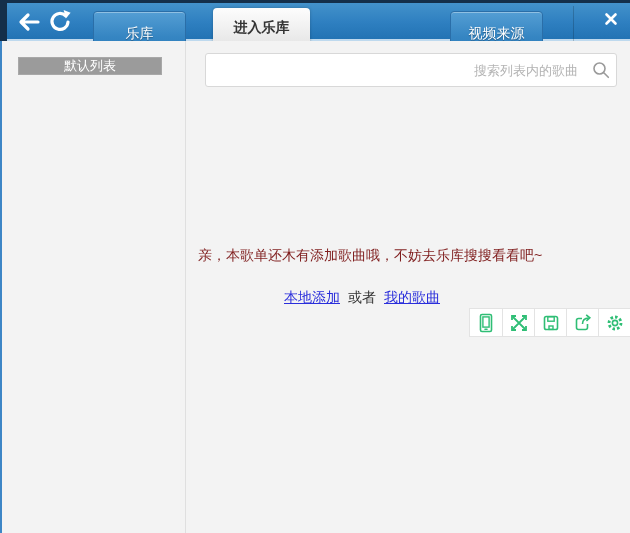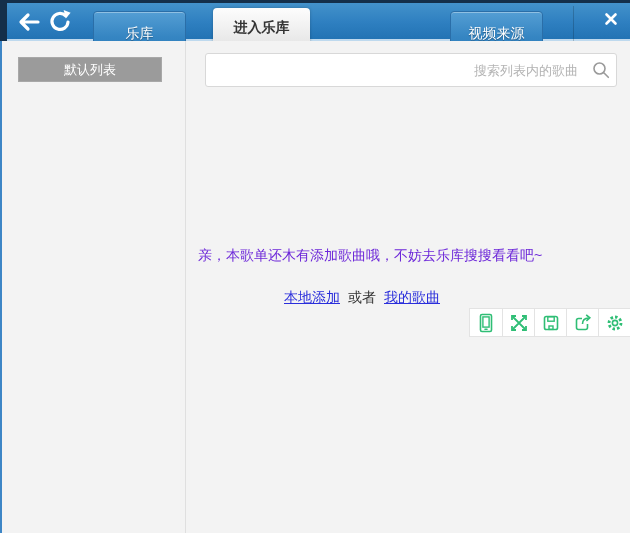--- a/index.html
+++ b/index.html
@@ -26,35 +26,35 @@
     background:linear-gradient(180deg,#fdfdfd 0%,#ededed 70%,#e6e6e6 100%);
     color:#333;font-weight:bold;text-shadow:none;line-height:36px;box-shadow:0 0 3px rgba(0,0,0,.25);}
   .topbar-sep{position:absolute;left:573px;top:3px;width:1px;height:35px;background:rgba(0,0,0,.18);}
 
   
   .left-border{position:absolute;left:0;top:41px;width:2px;height:492px;background:#3d86c6;}
 
   
   .sidebar{position:absolute;left:2px;top:41px;width:184px;height:492px;background:#f3f3f3;
     border-right:1px solid #dfdfdf;box-sizing:border-box;}
-  .default-list-btn{position:absolute;left:16px;top:16px;width:144px;height:25px;
+  .default-list-btn{position:absolute;left:16px;top:16px;width:144px;height:18px;
     background:#9b9b9b;border:1px solid #a8a8a8;color:#fff;font-size:13px;cursor:pointer;
     display:flex;align-items:center;justify-content:center;}
 
   
   .main{position:absolute;left:187px;top:41px;width:443px;height:492px;background:#f3f3f3;}
   .search-box{position:absolute;left:18px;top:12px;right:13px;height:34px;background:#fff;
     border:1px solid #d8d8d8;border-radius:3px;box-sizing:border-box;display:flex;align-items:center;}
   .search-box input{flex:1;border:none;outline:none;background:transparent;font-size:13px;
     color:#555;padding:0 8px 0 12px;font-family:inherit;text-align:right;}
   .search-box input::placeholder{color:#b3b3b3;}
   .search-icon-wrap{width:30px;height:100%;display:flex;align-items:center;justify-content:center;cursor:pointer;}
 
   .empty-msg{position:absolute;left:0;top:206px;width:366px;text-align:center;
-    font-size:14px;color:#6d28d9;}
+    font-size:14px;color:#7f1d1d;}
   .empty-links{position:absolute;left:0;top:248px;width:350px;text-align:center;font-size:14px;color:#333;}
   .empty-links a{color:#2a2edb;text-decoration:underline;cursor:pointer;}
   .or-text{margin:0 8px;color:#333;}
 
   .mini-toolbar{position:absolute;right:0;top:267px;display:flex;border:1px solid #e3e3e3;
     border-right:none;background:#fff;}
   .mini-toolbar .cell{width:32px;height:27px;display:flex;align-items:center;justify-content:center;
     border-left:1px solid #e3e3e3;background:#fff;border-top:none;border-bottom:none;border-right:none;
     padding:0;cursor:pointer;}
   .mini-toolbar .cell:first-child{border-left:none;}

